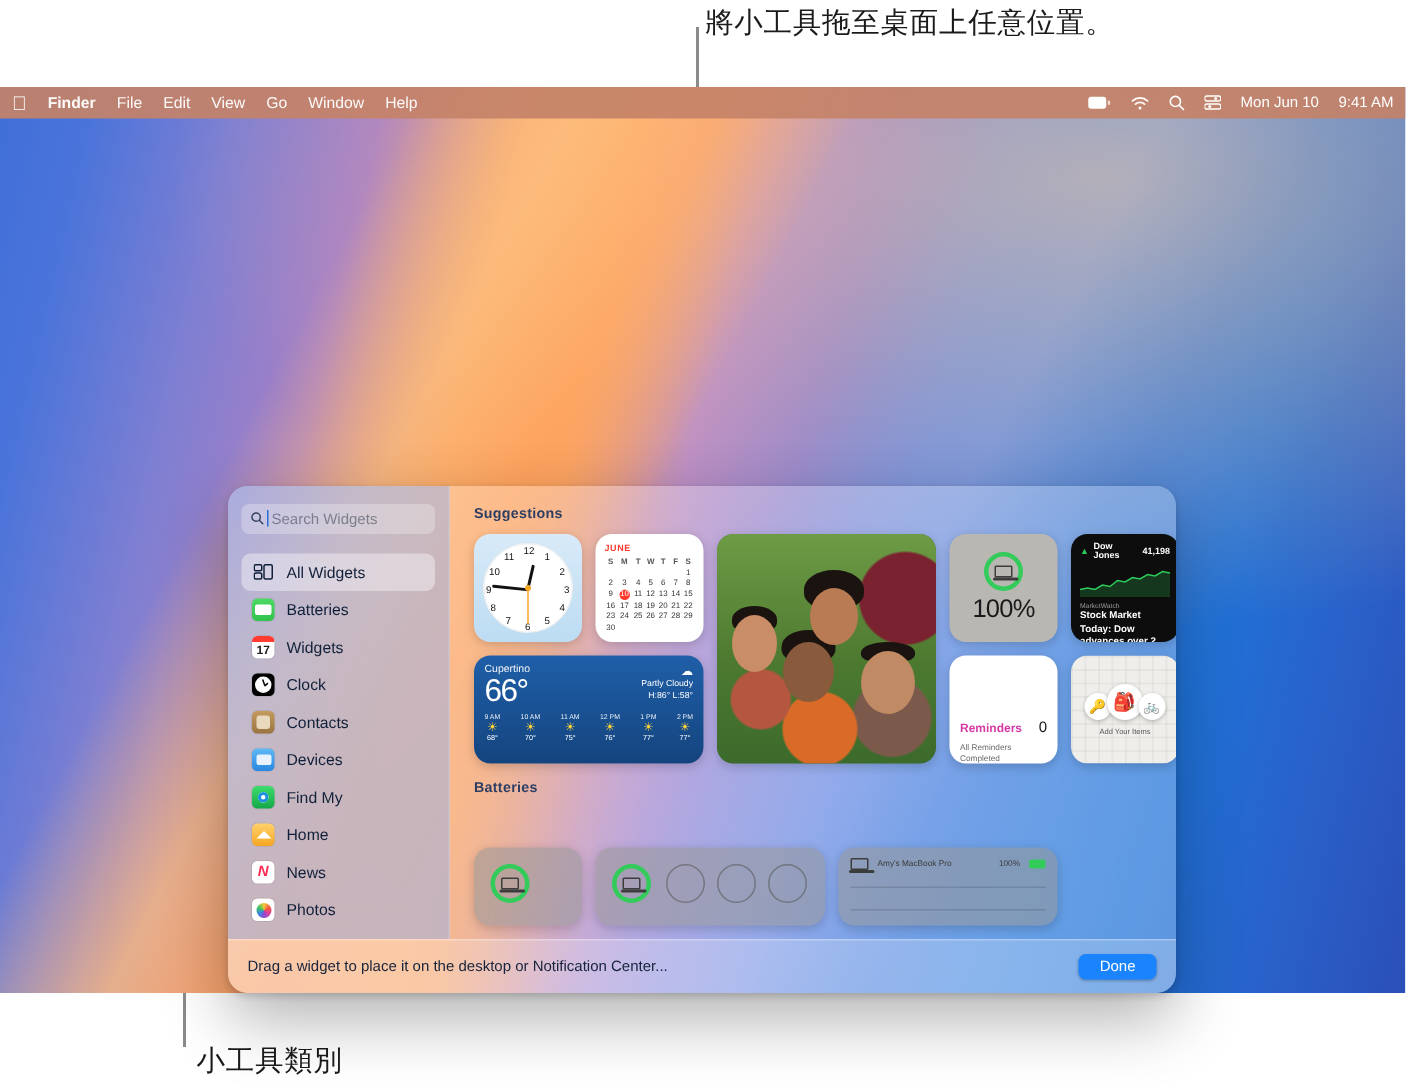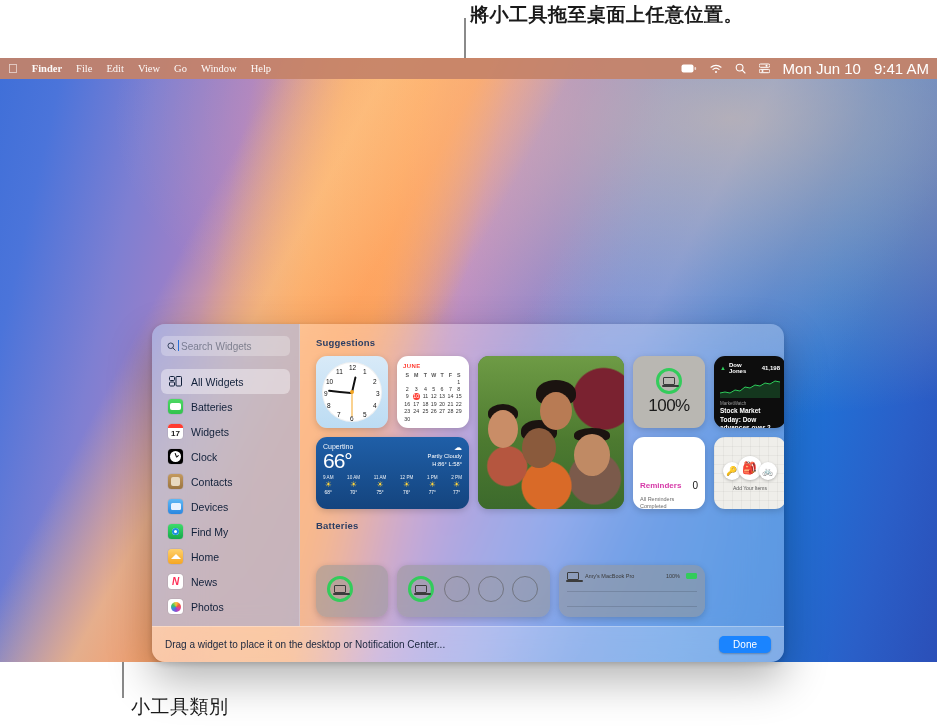--- a/index.html
+++ b/index.html
@@ -12,21 +12,21 @@
   #root { position: relative; width: 937px; height: 726px; background:#fff; }
 
   
   .callout-text {
     position: absolute;
     font-size: 19px;
     color: #1a1a1a;
     letter-spacing: 0.5px;
     white-space: nowrap;
   }
-  #callout-top { left: 470px; top: 2px; font-weight: bold; }
+  #callout-top { left: 470px; top: 2px; }
   #callout-bottom { left: 131px; top: 694px; }
   .leader {
     position: absolute;
     background: #8a8a8a;
   }
   #leader-top { left: 464px; top: 18px; width: 2px; height: 190px; }
   #leader-bottom-v { left: 122px; top: 638px; width: 2px; height: 60px; }
 
   
   .bracket { position: absolute; }
@@ -74,25 +74,25 @@
     position: absolute; left:0; top:58px;
     width:937px; height:21px;
     background: rgba(196,130,104,0.92);
     display:flex; align-items:center;
     color:#fff; font-size:10.5px;
     padding: 0 8px;
     z-index: 6;
   }
   #menubar .left { display:flex; align-items:center; gap:14px; }
   #menubar .right { margin-left:auto; display:flex; align-items:center; gap:13px; }
-  .mb-item { white-space:nowrap; opacity:.96;font-family:Liberation Serif, serif; }
+  .mb-item { white-space:nowrap; opacity:.96; }
   .mb-item.bold { font-weight:bold; }
   .apple-glyph { font-size:13px; line-height:1; }
   .mb-icon { display:inline-flex; align-items:center; }
-  .mb-time { font-size:15px; }
+  .mb-time { font-size:10px; }
 
   
   #gallery {
     position: absolute;
     left: 152px; top: 324px;
     width: 632px; height: 338px;
     border-radius: 13px;
     overflow: hidden;
     box-shadow: 0 18px 44px rgba(0,0,0,0.30), 0 2px 6px rgba(0,0,0,0.18);
     background: rgba(255,255,255,0.28);

